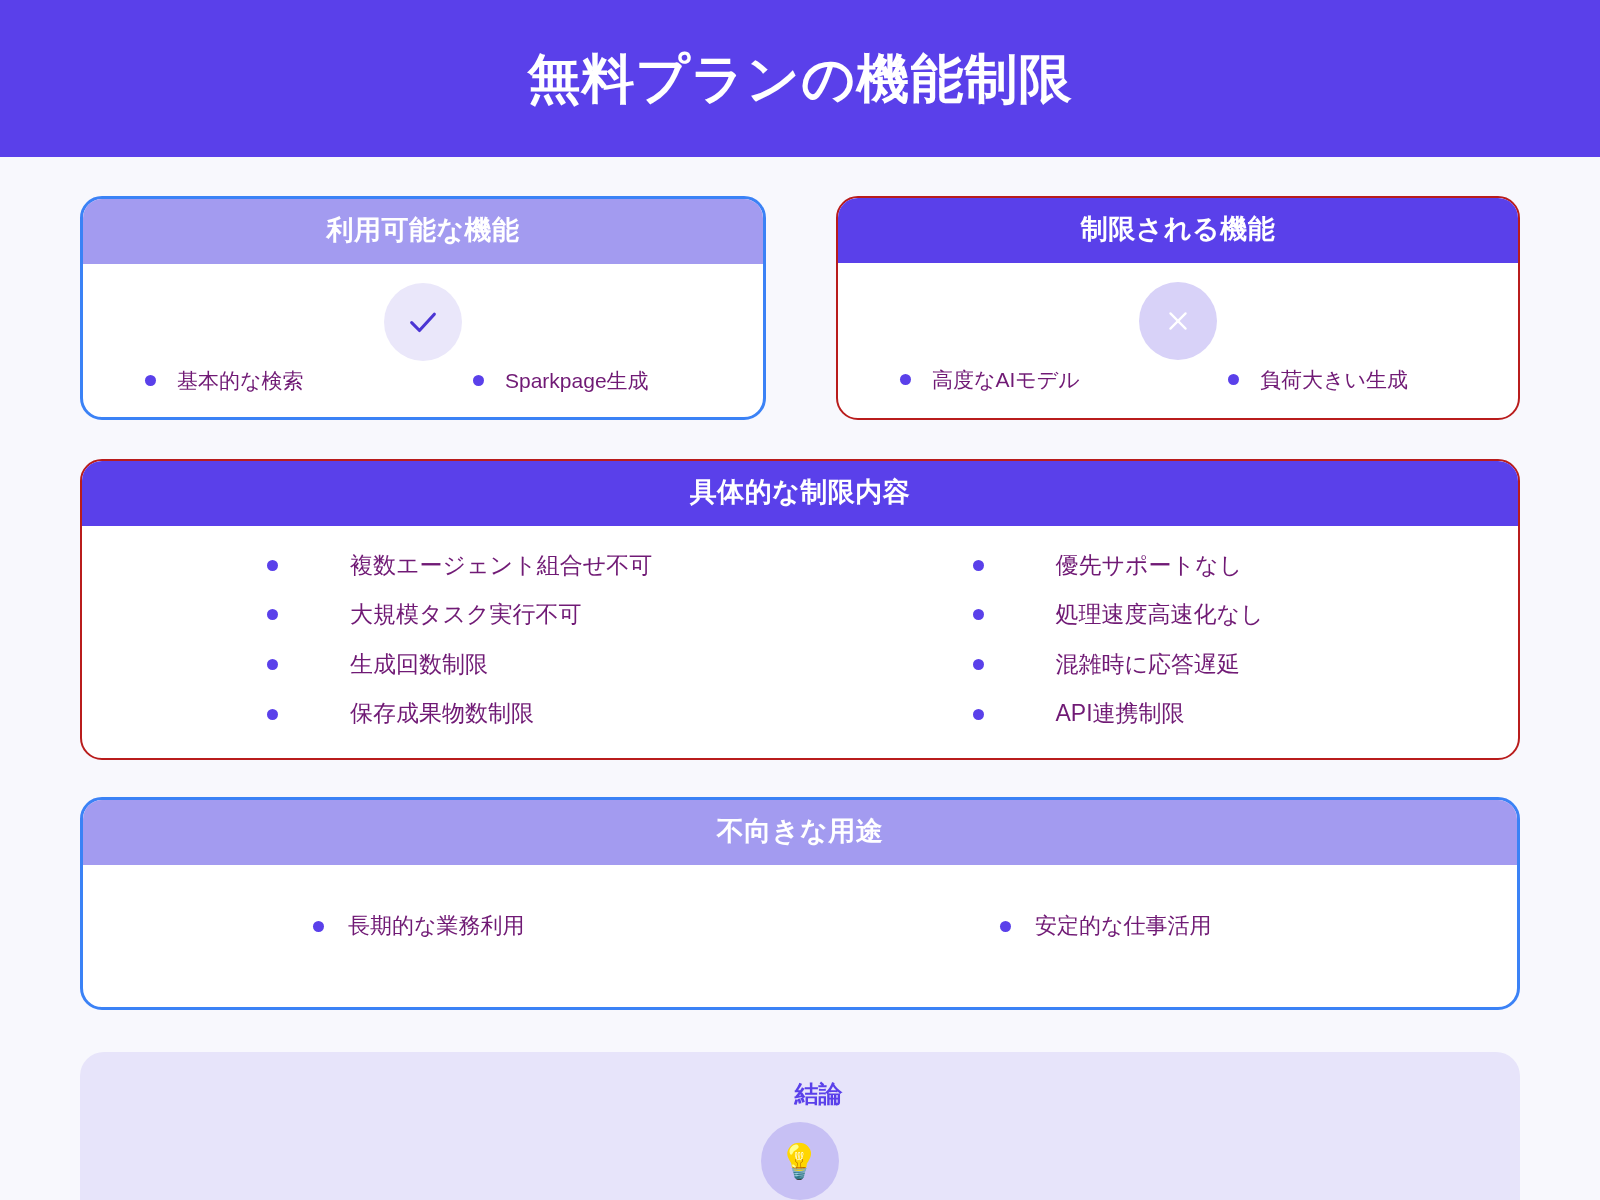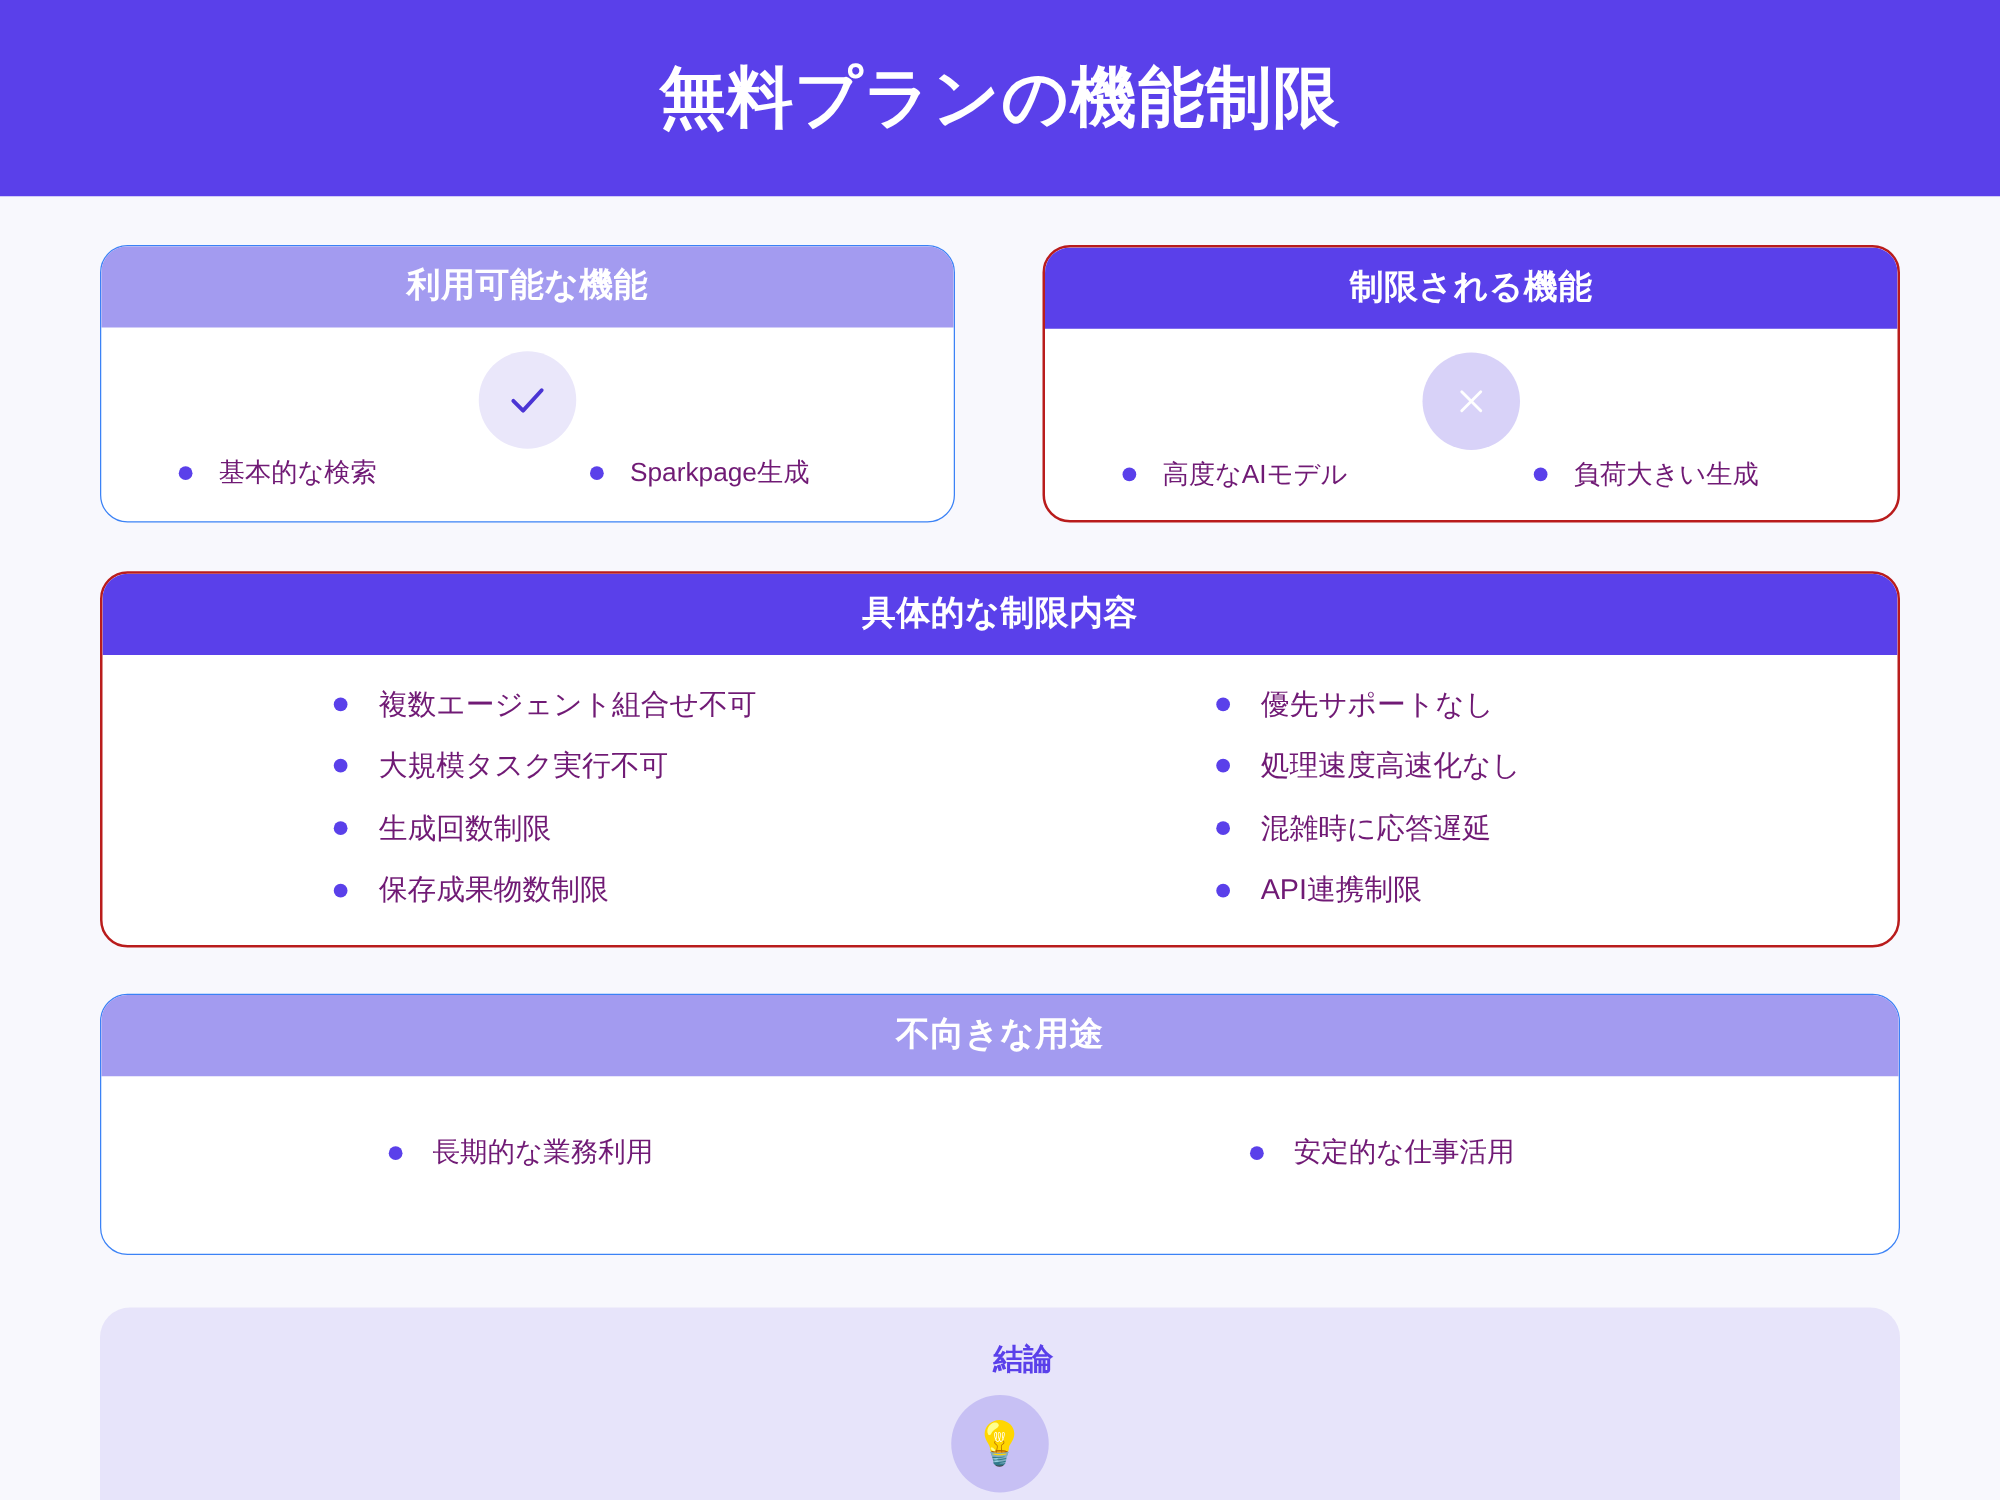--- a/index.html
+++ b/index.html
@@ -44,21 +44,21 @@
   }
 
   
   .card {
     border-radius: 22px;
     background: #ffffff;
     overflow: hidden;
     box-sizing: border-box;
   }
   .card.light {
-    border: 1px solid #3b82f6;
+    border: 3px solid #3b82f6;
   }
   .card.dark {
     border: 2px solid #b91c1c;
   }
   .card-header {
     text-align: center;
     color: #ffffff;
     font-size: 27px;
     font-weight: bold;
     padding: 17px 0 18px;
@@ -123,21 +123,21 @@
     padding: 26px 0 30px 0;
   }
   .detail-col {
     flex: 1;
     display: flex;
     flex-direction: column;
     gap: 22px;
   }
   .detail-col.left  { padding-left: 185px; }
   .detail-col.right { padding-left: 160px; }
-  .detail-col .bullet-item { font-size: 23px; }
+  .detail-col .bullet-item { font-size: 23px; gap: 47px; }
   .detail-col .dot { margin-right: 25px; }
 
   
   .unsuit-body {
     display: flex;
     padding: 16px 0 34px 0;
     align-items: center;
     min-height: 92px;
   }
   .unsuit-col {

